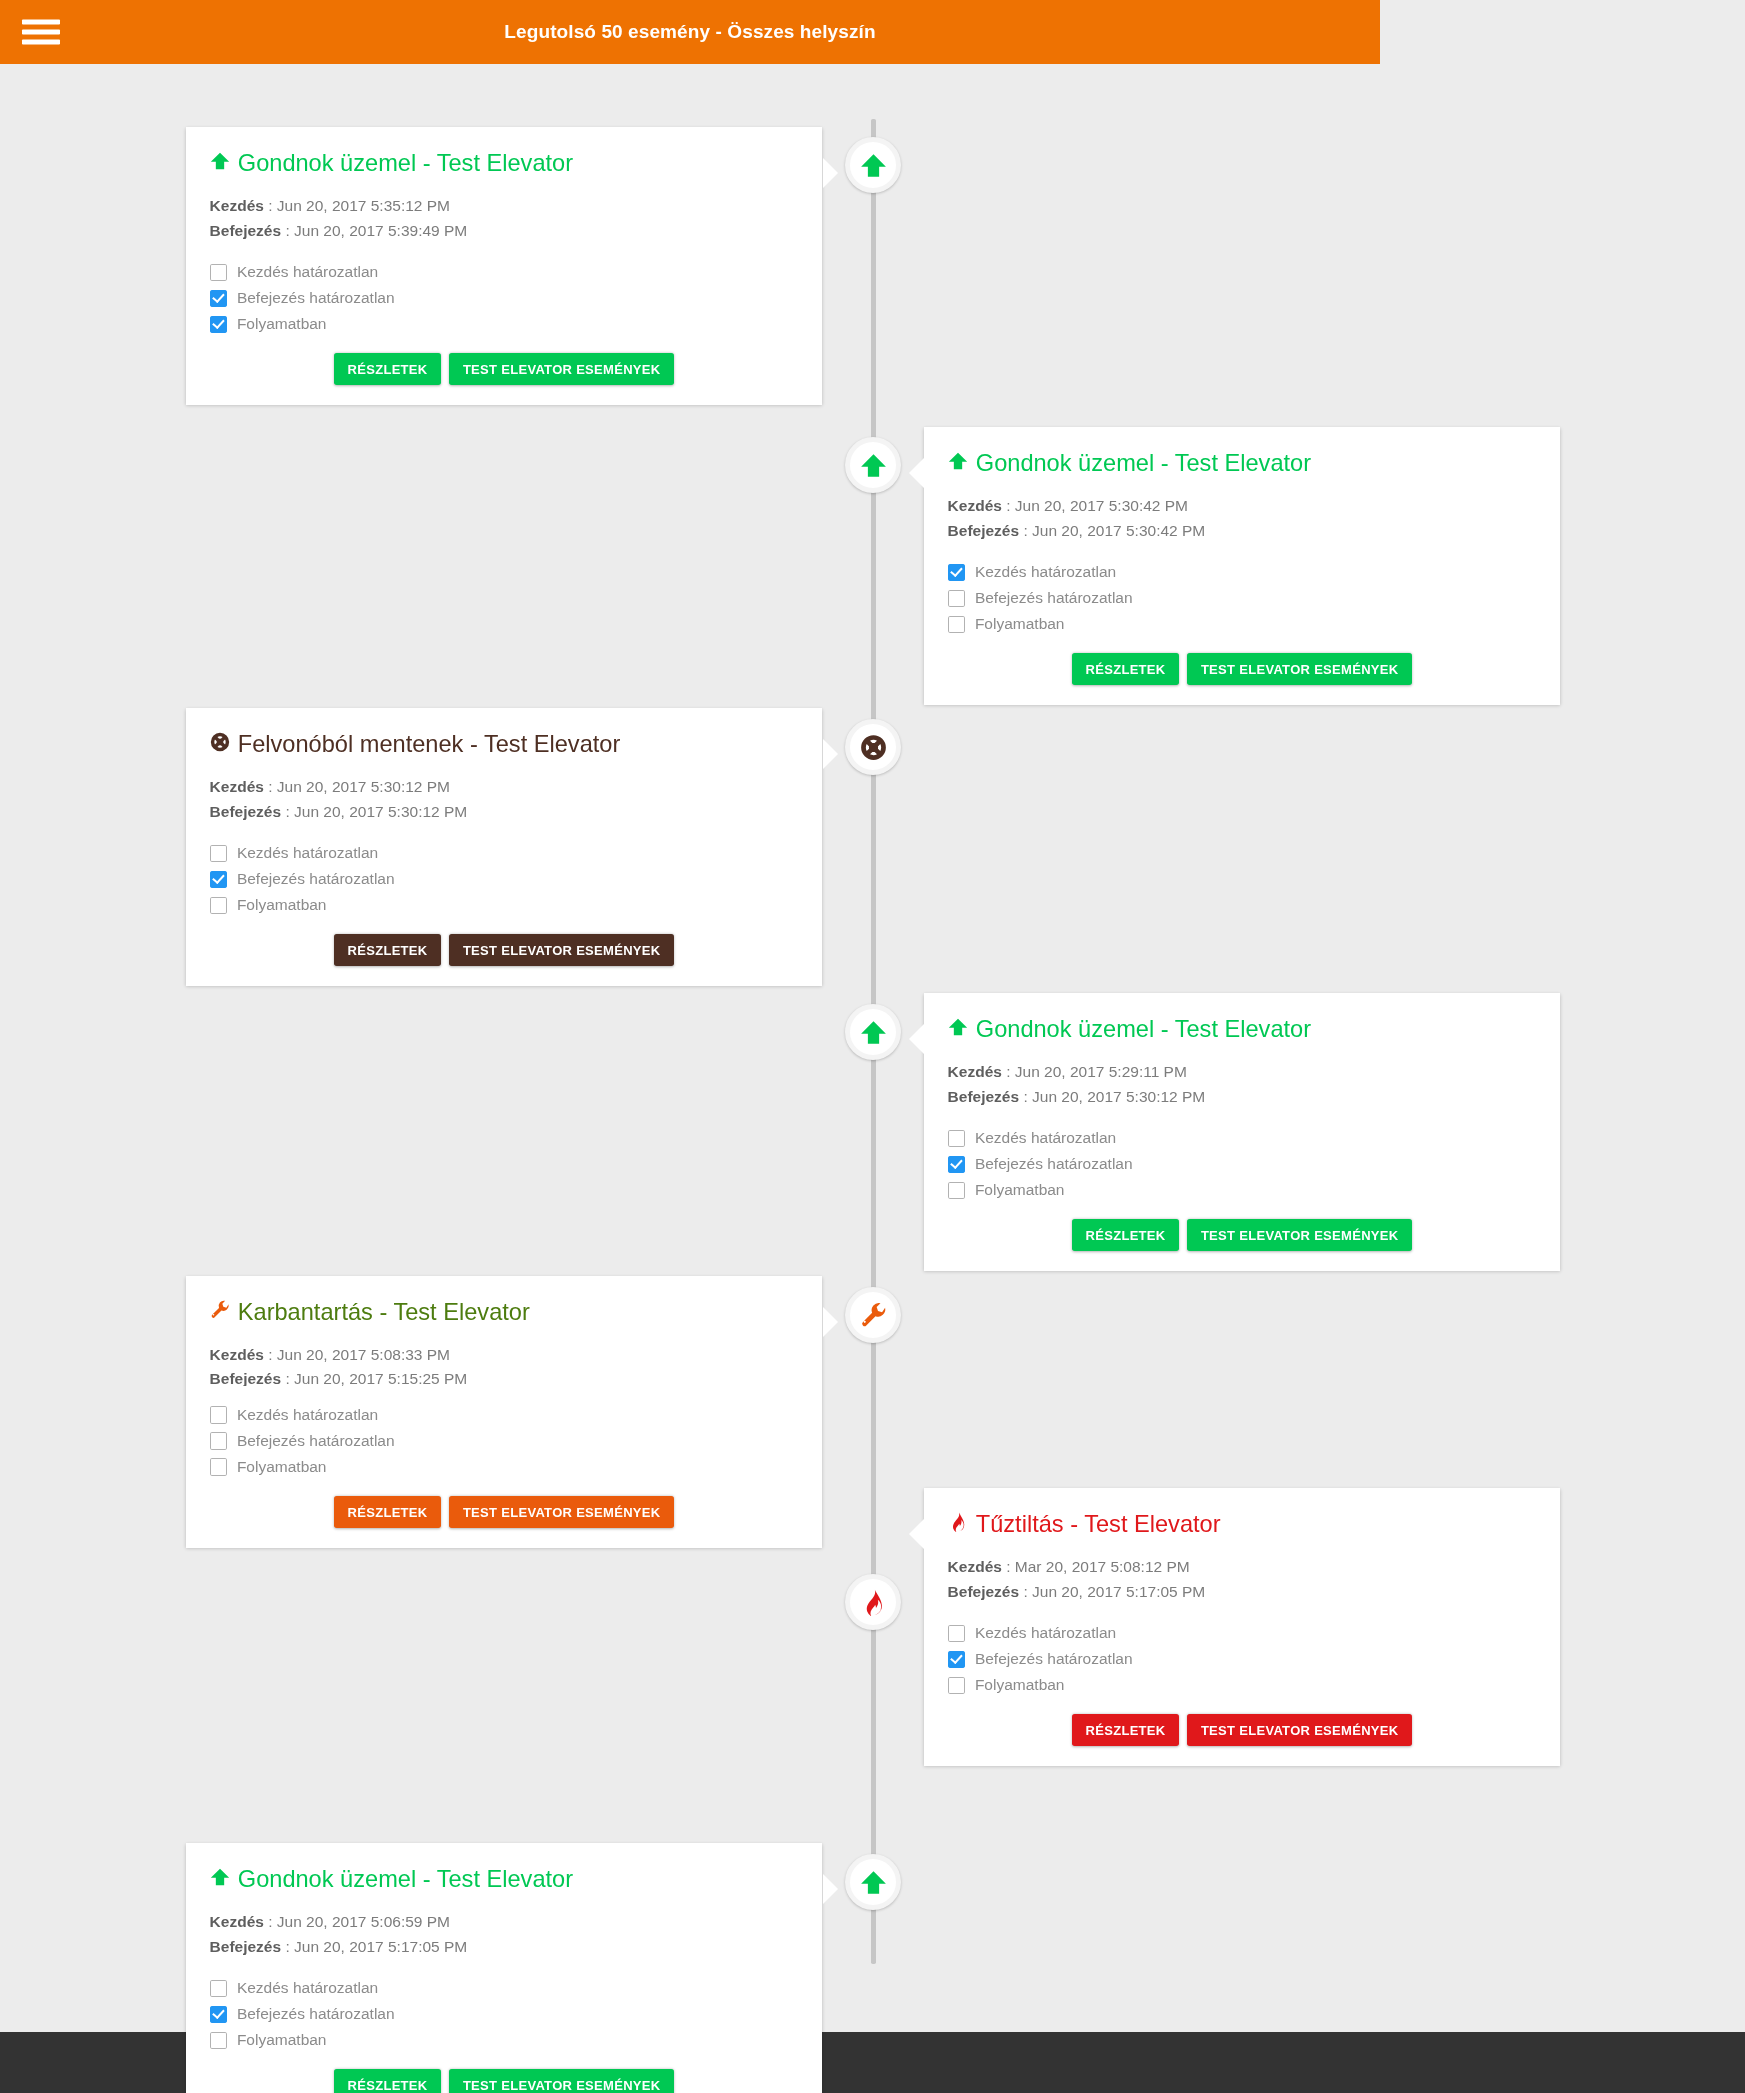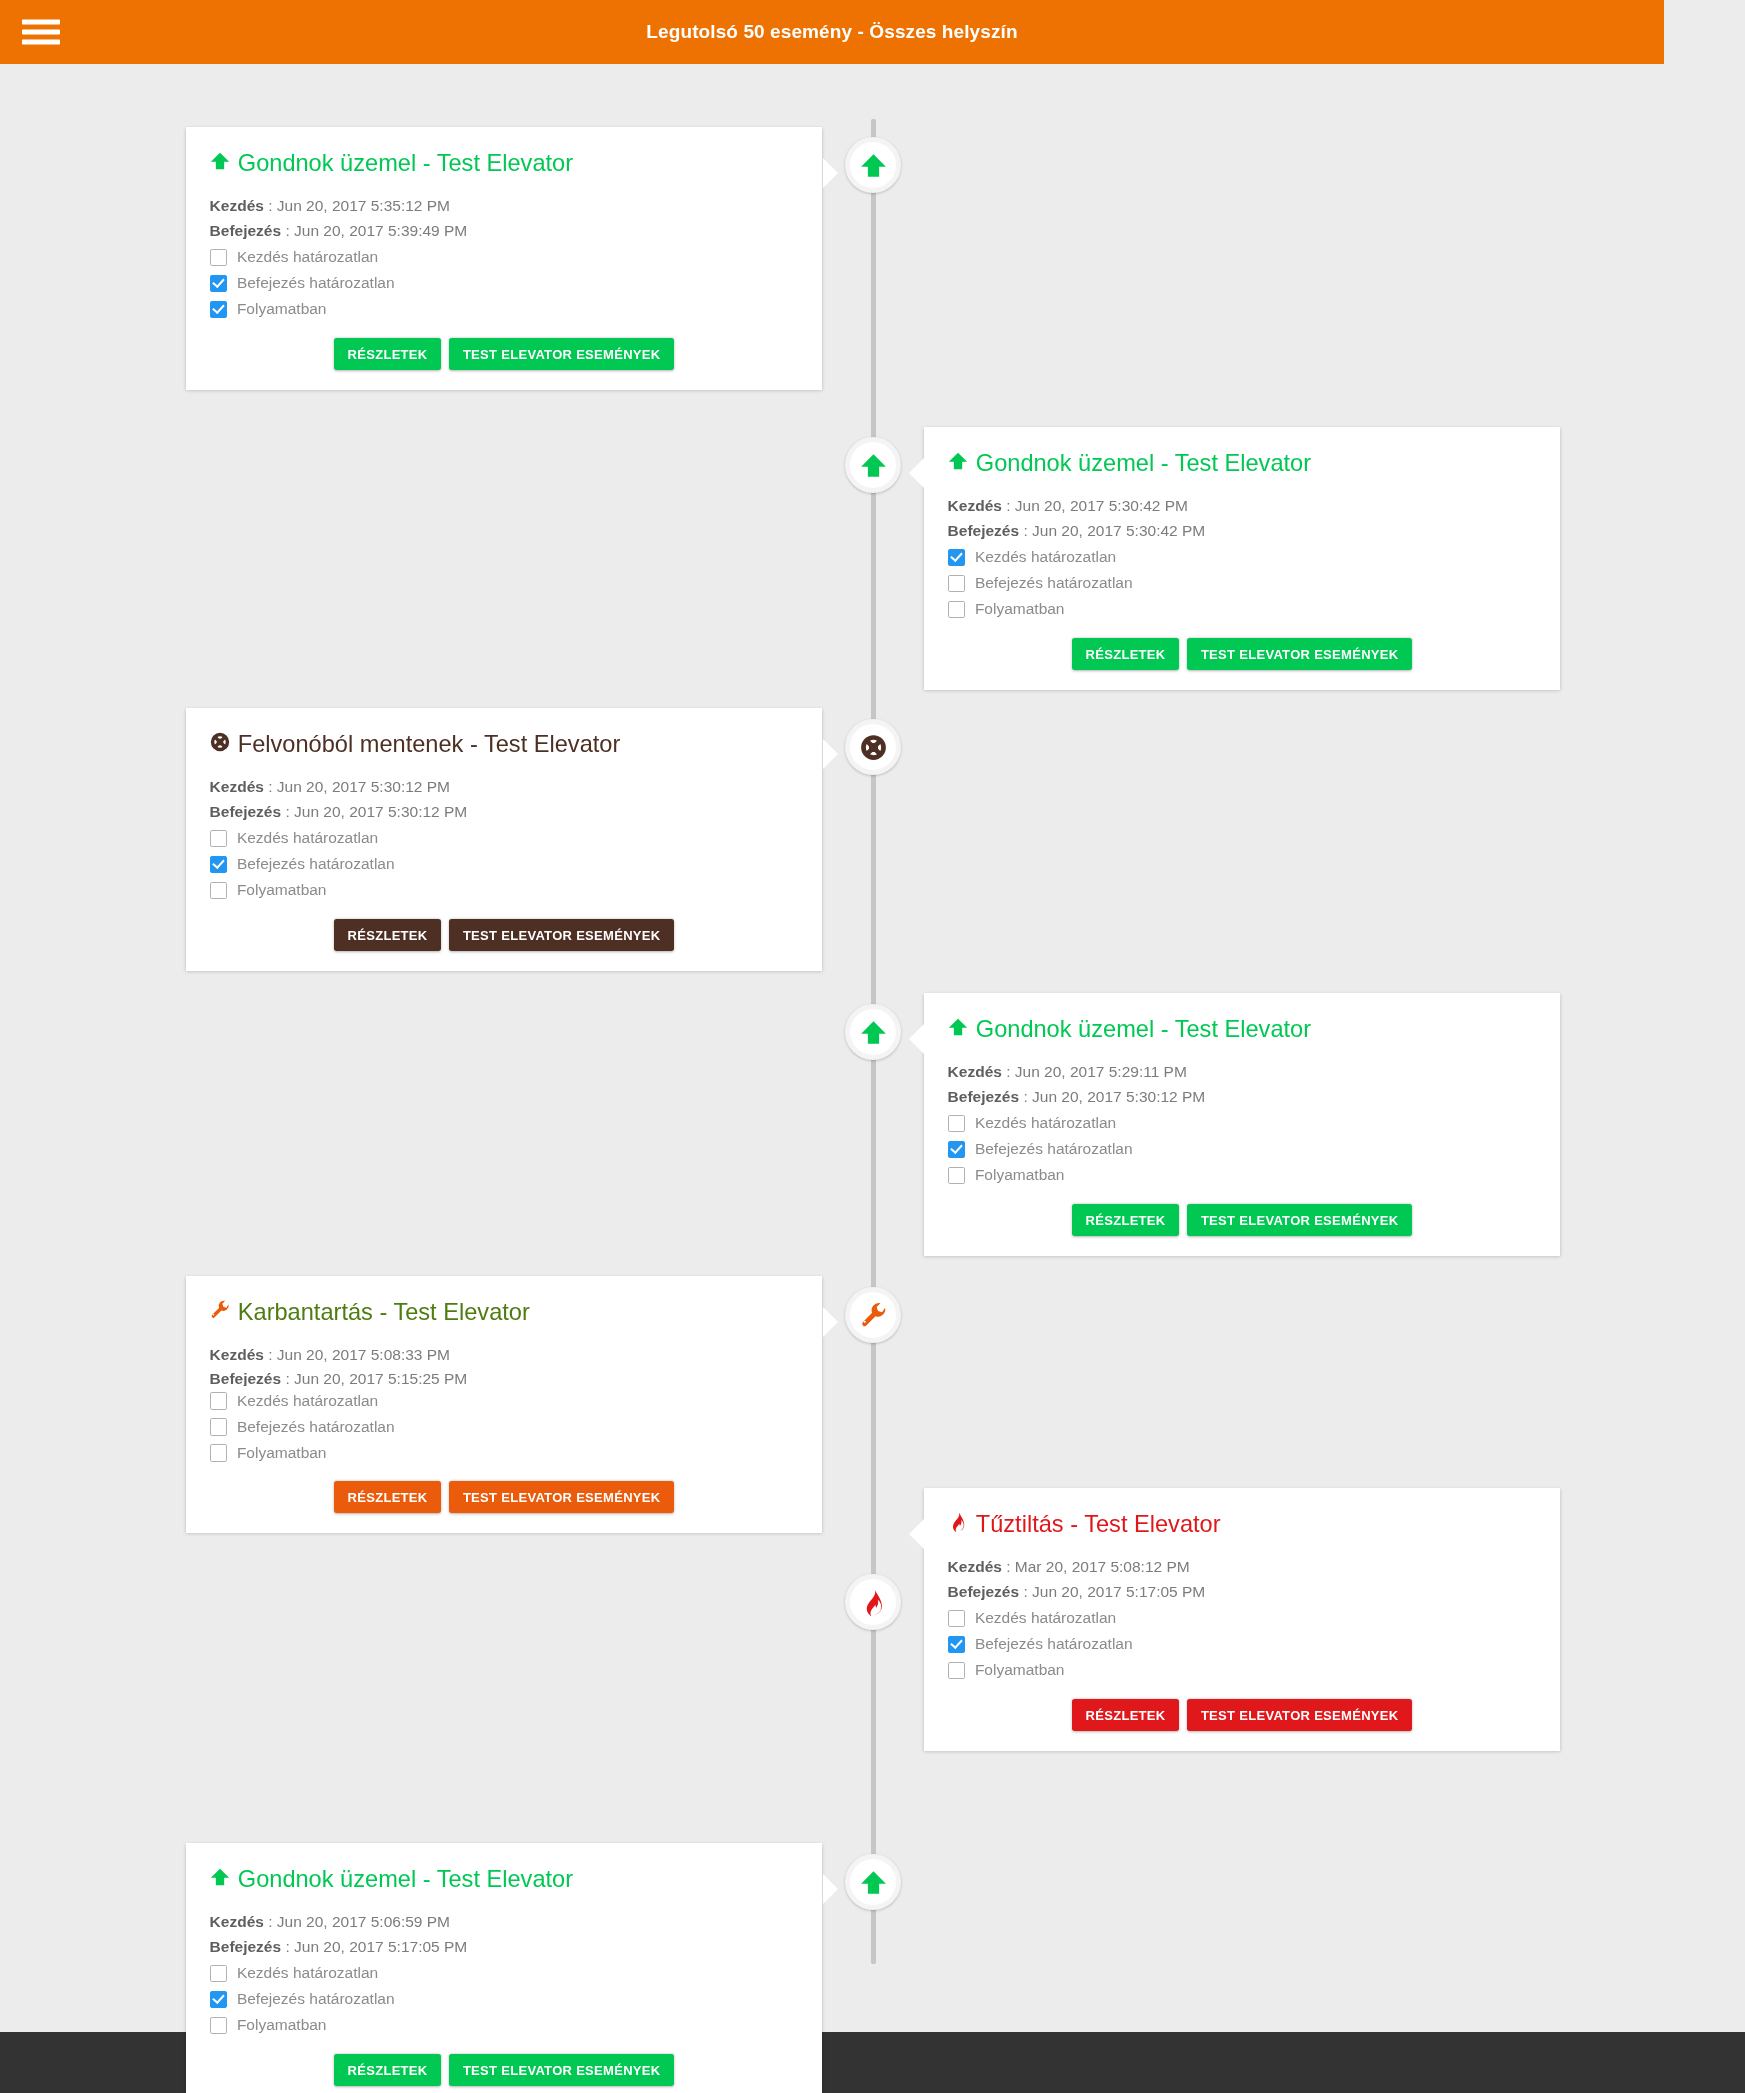--- a/index.html
+++ b/index.html
@@ -6,21 +6,21 @@
   html, body {
     width: 1746px;
     background: #ececec;
     font-family: "Liberation Sans", sans-serif;
   }
   body { position: relative; min-height: 2094px; }
 
   
   .appbar {
     position: relative;
-    width: 1664px;
+    width: 1380px;
     height: 64px;
     background: #ee7202;
     display: flex;
     align-items: center;
   }
   .hamburger {
     position: absolute;
     left: 20px;
     top: 50%;
     transform: translateY(-50%);
@@ -130,21 +130,21 @@
   }
   .meta-line b { color: #5e5e5e; font-weight: 700; }
   .meta-line.clipped {
     height: 15.5px;
     overflow: hidden;
     line-height: 1.0;
     margin-top: 3.6px;
     margin-bottom: 1.8px;
   }
 
-  .chk-list { margin-top: 1px; }
+  .chk-list { margin-top: 16px; }
   .chk-row {
     display: flex;
     align-items: center;
     gap: 10px;
     height: 26px;
   }
   .chk-box {
     width: 17.3px; height: 17.3px;
     border: 1.8px solid #b2b2b2;
     border-radius: 1.8px;

